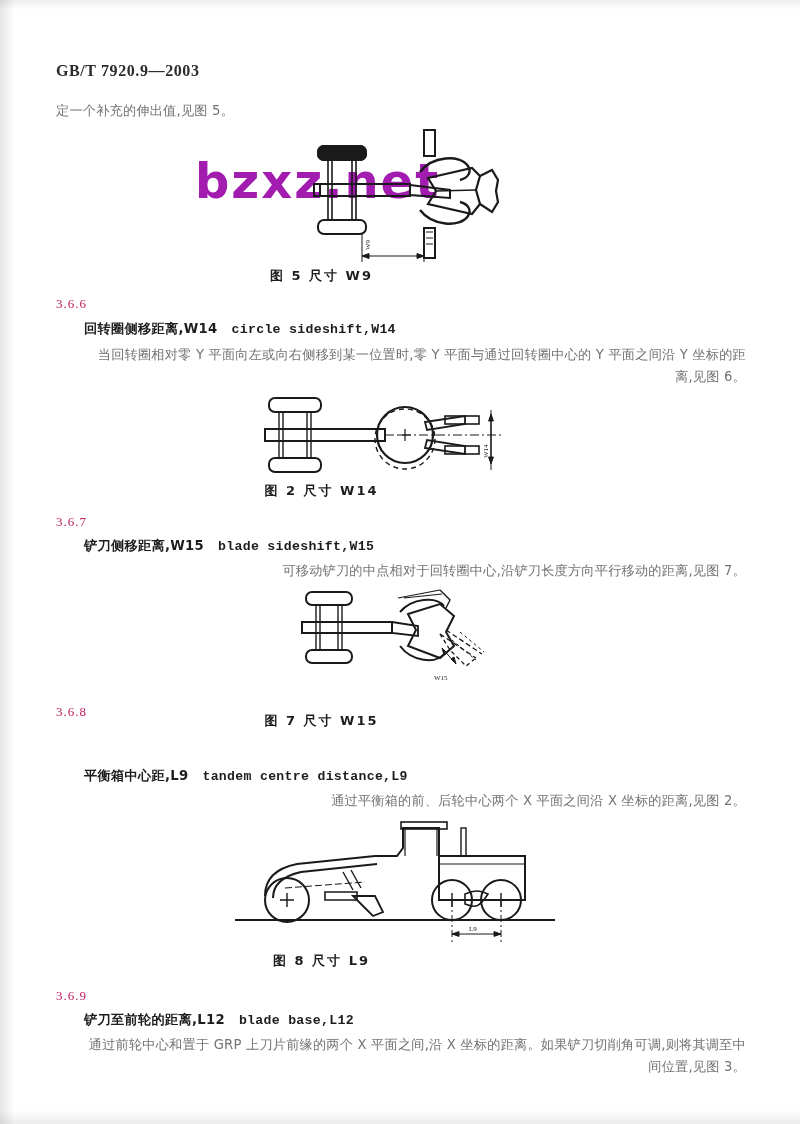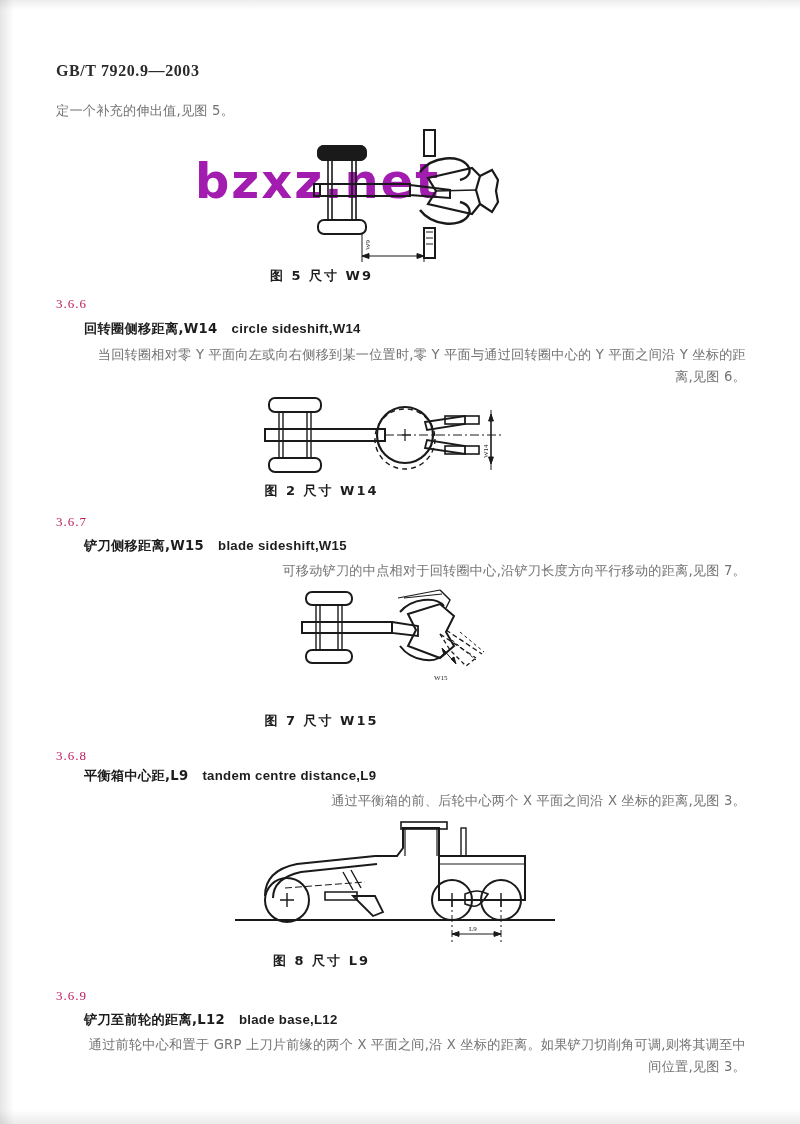--- a/index.html
+++ b/index.html
@@ -84,21 +84,21 @@
   .term-line {
     position: absolute;
     left: 84px;
     font-size: 13.2px;
     font-weight: bold;
     color: #1d1d1d;
     font-family: "DejaVu Sans", sans-serif;
     letter-spacing: 0.3px;
   }
   .term-line .en {
-    font-family: Liberation Sans, sans-serif;
+    font-family: Liberation Mono, monospace;
     font-weight: bold;
     margin-left: 14px;
   }
 
   .fig-caption {
     position: absolute;
     width: 643px;
     left: 0;
     text-align: center;
     font-size: 13px;
@@ -252,25 +252,25 @@
 
         <path class="ln" d="M152 60 L166 76" stroke-width="1"></path>
         <path class="fillblk" d="M152 60 L157 65 L154 67 Z"></path>
         <path class="fillblk" d="M166 76 L161 71 L164 69 Z"></path>
         <text class="dim-text" x="144" y="92">W15</text>
       </svg>
     </div>
 
     <div class="fig-caption" style="top:712px;">图 7  尺寸 W15</div>
 
-    <div class="clause-num" style="top:748px;">3.6.8</div>
+    <div class="clause-num" style="top:704px;">3.6.8</div>
     <div class="term-line" style="top:767px;">
       <span>平衡箱中心距,L9</span><span class="en">tandem centre distance,L9</span>
     </div>
-    <div class="para indent" style="top:790px;">通过平衡箱的前、后轮中心两个 X 平面之间沿 X 坐标的距离,见图 3。</div>
+    <div class="para indent" style="top:790px;">通过平衡箱的前、后轮中心两个 X 平面之间沿 X 坐标的距离,见图 2。</div>
 
     <div class="figure" style="left:225px; top:812px;">
       <svg width="340" height="135" viewBox="0 0 340 135">
 
         <path class="ln" d="M10 108 L330 108" stroke-width="2"></path>
 
         <circle class="ln" cx="62" cy="88" r="22" fill="#ffffff" stroke-width="2"></circle>
         <path class="ln" d="M55 88 L69 88 M62 81 L62 95" stroke-width="1.4"></path>
 
         <circle class="ln" cx="227" cy="88" r="20" fill="#ffffff" stroke-width="2"></circle>

